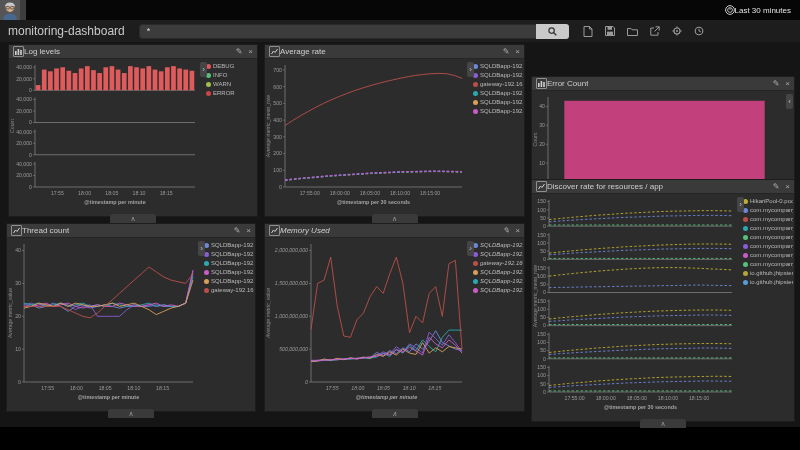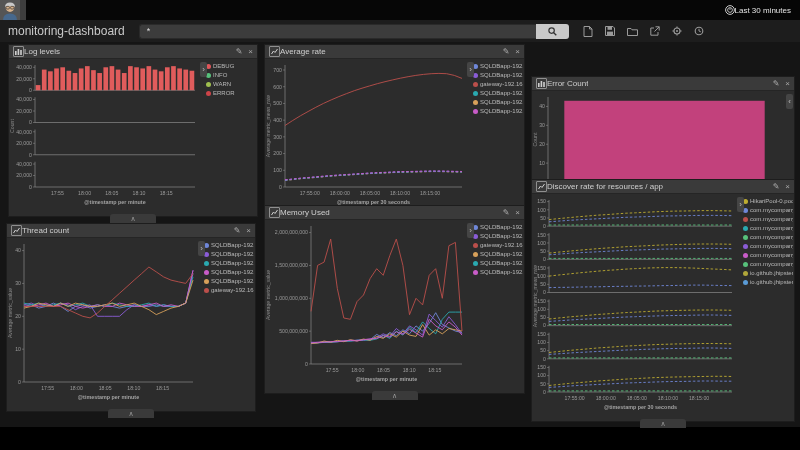--- a/index.html
+++ b/index.html
@@ -63,21 +63,21 @@
     display:inline-block; width:46px; background:#3a3a3a; color:#9a9a9a;
     font-size:7px; line-height:9px; border-radius:3px 3px 0 0; cursor:pointer;
   }
 
   
   #p-logLevels    { left:8px;   top:2px;   width:250px; height:173px; }
   #p-requestRate  { left:264px; top:2px;   width:261px; height:173px; }
   #p-errorCount   { left:531px; top:2px;   width:264px; height:129px;margin-top:32px; }
   #p-resourcesRate{ left:531px; top:137px; width:264px; height:243px; }
   #p-threadCount  { left:6px;   top:181px; width:250px; height:189px; }
-  #p-memoryUsed   { left:264px; top:163px; width:261px; height:189px; }
+  #p-memoryUsed   { left:264px; top:181px; width:261px; height:189px;font-style:italic; }
 </style>
 </head>
 <body>
 
 <div class="navbar">
   <div class="brand-block">
     <svg class="avatar" viewBox="0 0 20 20">
       <rect width="20" height="20" fill="#555"></rect>
       <circle cx="10" cy="7.5" r="4.4" fill="#d9b38c"></circle>
       <path d="M5 7 Q5 2.5 10 2.5 Q15 2.5 15 7 L13.5 6 L6.5 6 Z" fill="#c9c9c9"></path>

